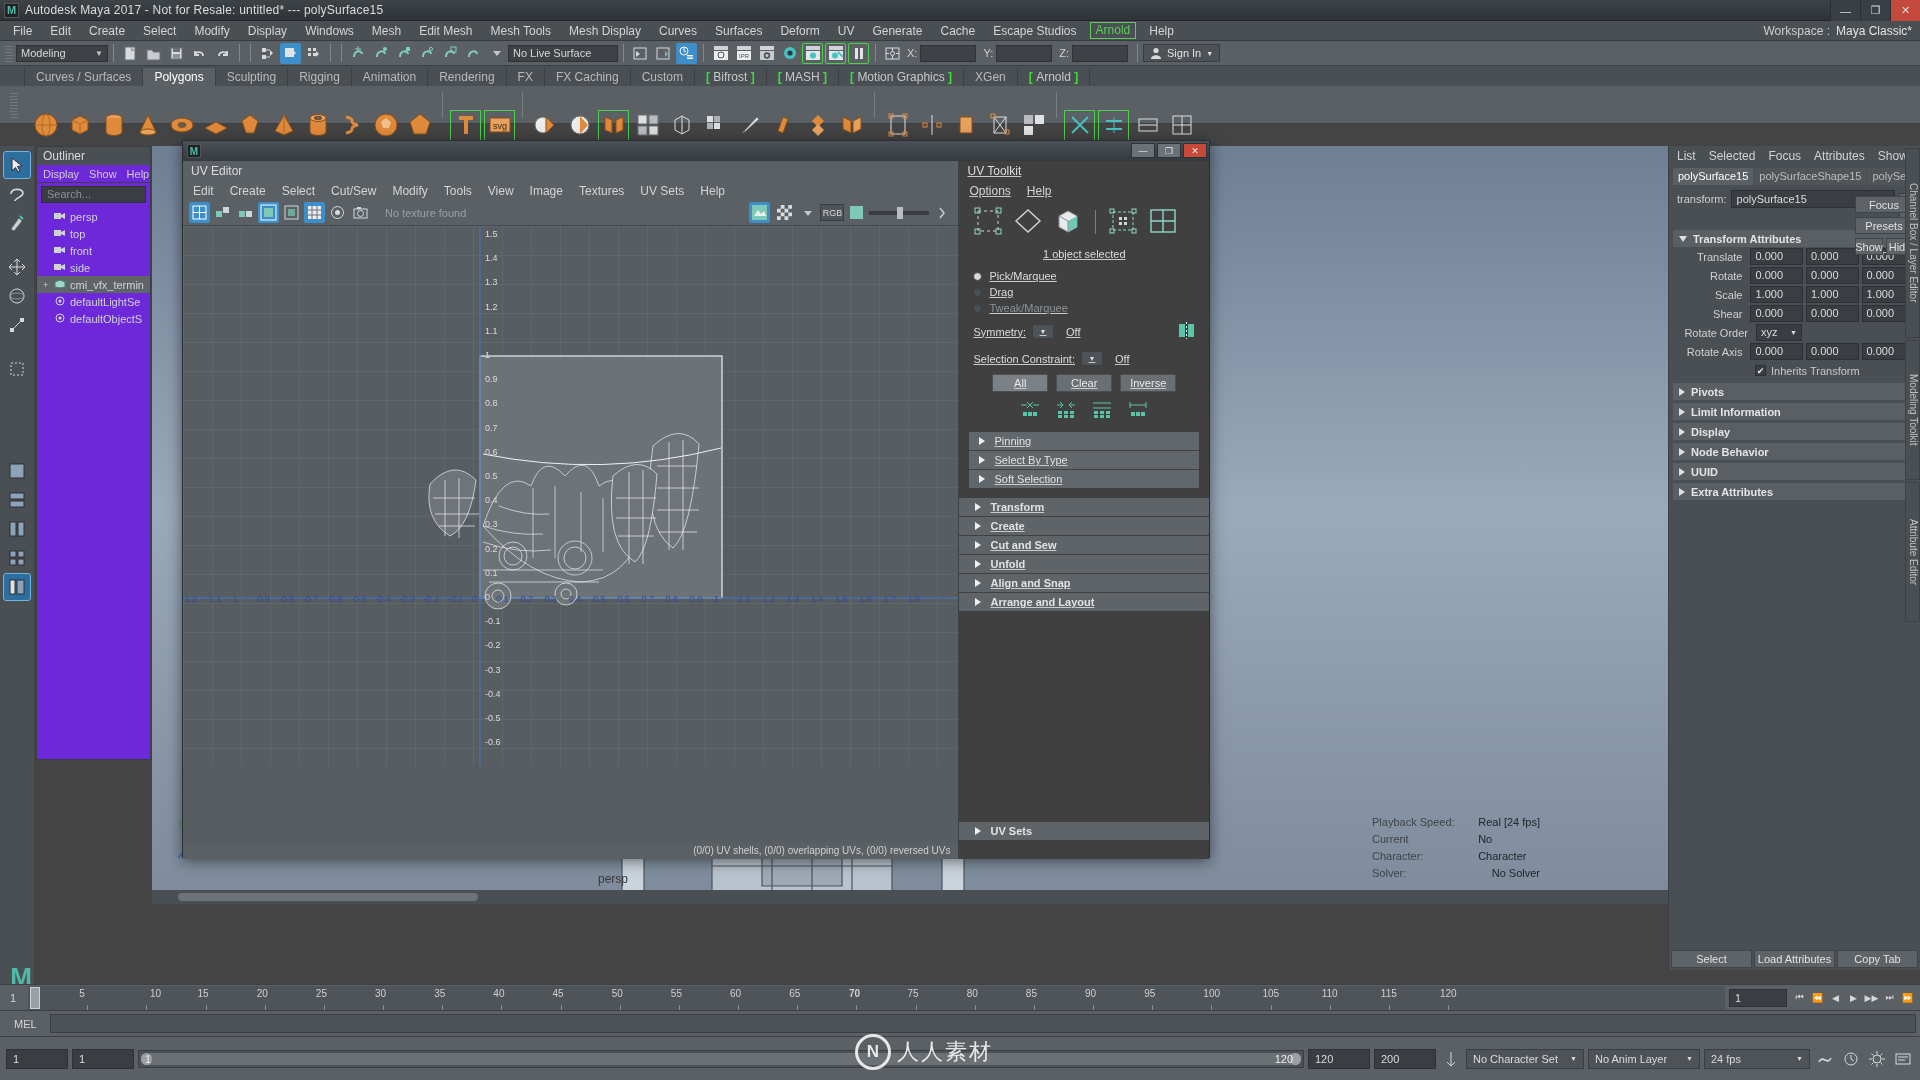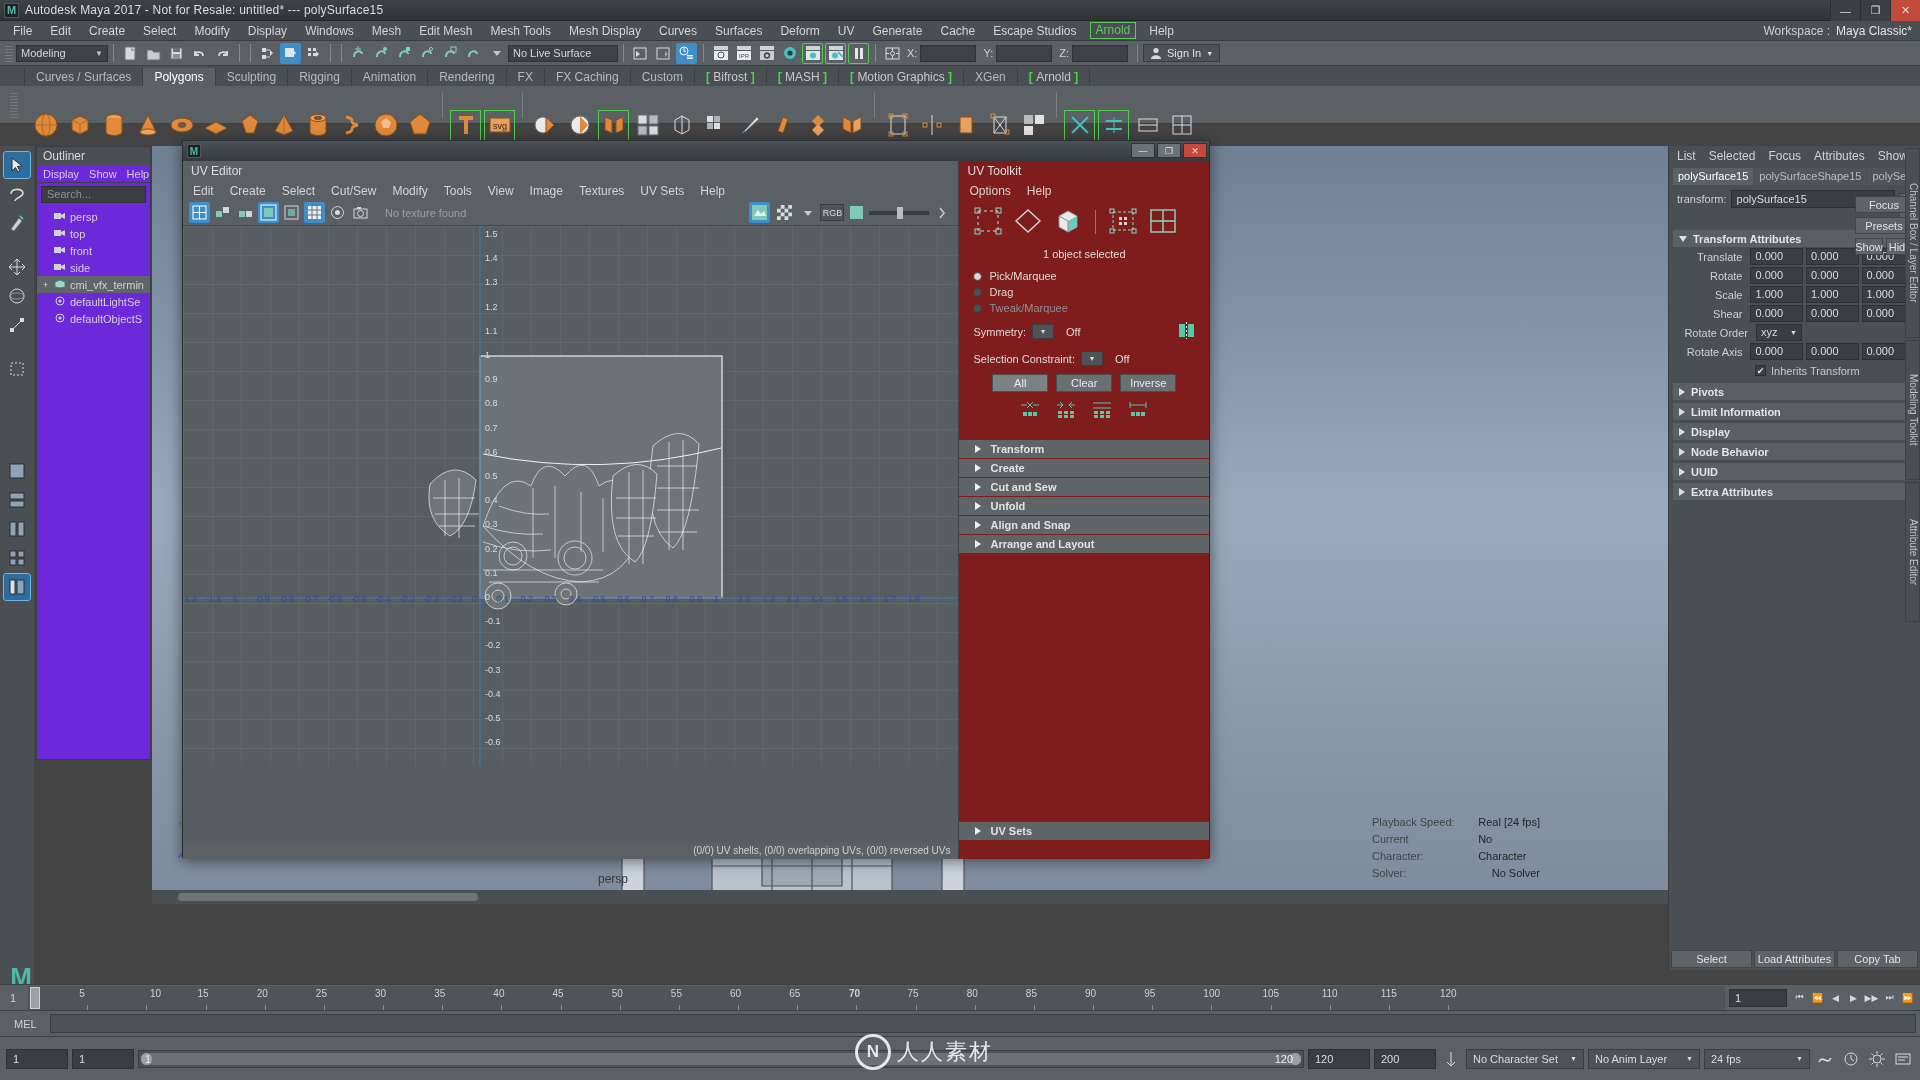--- a/index.html
+++ b/index.html
@@ -172,21 +172,21 @@
   .uvtb{width:21px;height:21px;display:flex;align-items:center;justify-content:center;border-radius:2px;}
   .uvtb.on{background:#3d8ec9;}
   .notex{font-size:11px;color:#9aa0a4;margin-left:12px;}
   .rgbbtn{width:24px;height:17px;background:#4f5458;border:1px solid #393d41;color:#dcdcdc;font-size:9px;
           display:flex;align-items:center;justify-content:center;}
   .slider{width:60px;height:4px;background:#3a3e42;position:relative;}
   .slider .k{position:absolute;left:28px;top:-4px;width:6px;height:12px;background:#b9bdc1;}
   .uvcanvas{flex:1;position:relative;background:#585d61;overflow:hidden;}
   .uvstatus{height:16px;background:#5b6064;color:#cfcfcf;font-size:10px;text-align:right;
             padding:0 8px;line-height:16px;}
-  .uvright{width:250px;background:#7f1d1d;position:relative;}
+  .uvright{width:250px;background:#404040;position:relative;text-decoration:underline;}
   .uvk-title{height:20px;color:#dcdcdc;font-size:12px;padding:0 8px;line-height:20px;}
   .uvk-menu{height:19px;display:flex;gap:16px;padding:0 10px;font-size:12px;color:#d4d4d4;align-items:center;}
   .uvk-modes{height:44px;display:flex;align-items:center;gap:10px;padding:0 14px;}
   .uvk-sel{text-align:center;font-size:11px;color:#dcdcdc;padding:4px 0 8px;}
   .radio-row{display:flex;align-items:center;gap:7px;padding:2px 14px;font-size:11px;color:#dcdcdc;}
   .radio{width:9px;height:9px;border-radius:50%;background:#4a4f53;border:1px solid #3a3e42;}
   .radio.on{background:#d8d8d8;}
   .radio-row.dim{color:#8d9296;}
   .symrow{display:flex;align-items:center;gap:6px;padding:6px 14px 2px;font-size:11px;color:#dcdcdc;}
   .minicombo{width:22px;height:15px;background:#4e5357;border:1px solid #3a3e42;display:flex;
@@ -1388,20 +1388,34 @@
           <span><svg width="22" height="18">
                 <path d="M3 5 L19 5 M3 2 L3 8 M19 2 L19 8" stroke="#58c6a8"></path>
                 <g fill="#58c6a8">
                   <rect x="4" y="12" width="4" height="4"></rect>
                   <rect x="9" y="12" width="4" height="4"></rect>
                   <rect x="14" y="12" width="4" height="4"></rect>
                 </g>
               </svg></span>
         </div>
 
+        <div id="uvsect1">
+            <div class="sect">
+              <span class="tri"></span>
+              <span>Pinning</span>
+            </div>
+            <div class="sect">
+              <span class="tri"></span>
+              <span>Select By Type</span>
+            </div>
+            <div class="sect">
+              <span class="tri"></span>
+              <span>Soft Selection</span>
+            </div>
+          </div>
         <div class="sectgap"></div>
         <div id="uvsect2">
             <div class="sect l2">
               <span class="tri"></span>
               <span>Transform</span>
             </div>
             <div class="sect l2">
               <span class="tri"></span>
               <span>Create</span>
             </div>

